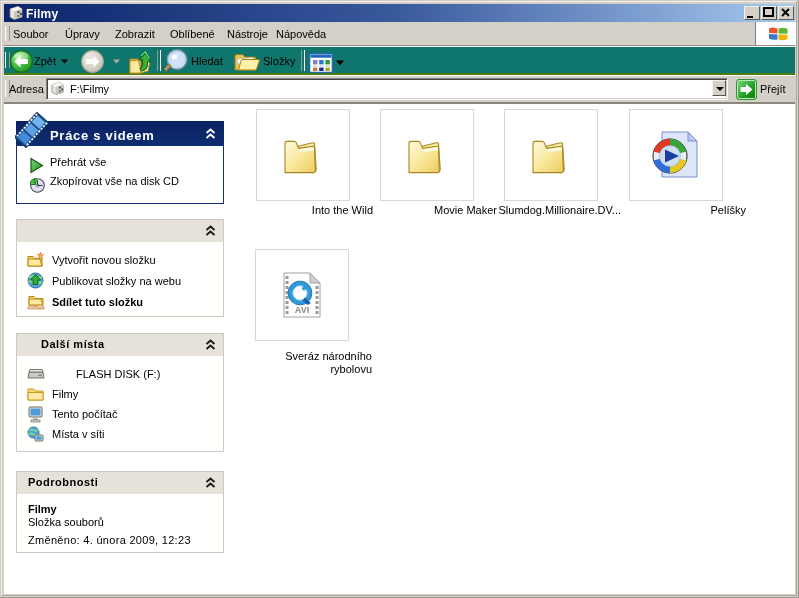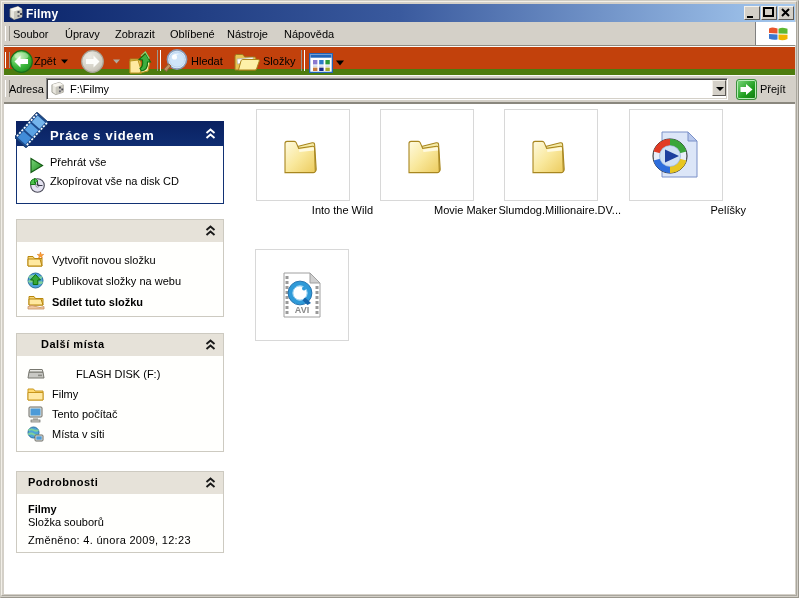--- a/index.html
+++ b/index.html
@@ -11,21 +11,21 @@
 
 #title{position:absolute;left:4px;top:4px;width:791px;height:18px;background:linear-gradient(to right,#0a246a,#3a5a9e 50%,#a6caf0);}
 #title .txt{position:absolute;left:22px;top:3px;color:#fff;font-weight:bold;font-size:12px;letter-spacing:0.2px;}
 .tbtn{position:absolute;top:6px;width:16px;height:14px;background:#d4d0c8;border:1px solid;border-color:#f4f1ea #5c5955 #5c5955 #f4f1ea;box-sizing:border-box;}
 .tbtn svg{position:absolute;left:0;top:0;}
 
 #menu{position:absolute;left:4px;top:22px;width:791px;height:24px;background:#d4d0c8;border-bottom:1px solid #8f8c83;box-sizing:border-box;}
 #menu .mi{position:absolute;top:6px;font-size:11px;color:#000;}
 #logo{position:absolute;left:751px;top:0px;width:40px;height:23px;background:#fff;border-left:1px solid #808080;}
 
-#tool{position:absolute;left:4px;top:46px;width:791px;height:29px;background:#c2410c;border-bottom:6px solid #4d7c0f;box-sizing:border-box;box-shadow:inset 0 1px 0 #fbfaf7;}
+#tool{position:absolute;left:4px;top:46px;width:791px;height:29px;background:#0f766e;border-bottom:2px solid #4d7c0f;box-sizing:border-box;box-shadow:inset 0 1px 0 #fbfaf7;}
 #tool .lbl{position:absolute;top:9px;font-size:11px;color:#000;}
 .vsep{position:absolute;top:3px;height:22px;width:2px;border-left:1px solid #9a978e;border-right:1px solid #fff;}
 .grip{position:absolute;left:1px;top:4px;height:16px;width:3px;border-left:1px solid #fff;border-right:1px solid #9a978e;}
 
 #addr{position:absolute;left:4px;top:75px;width:791px;height:27px;background:#d4d0c8;box-shadow:inset 0 1px 0 #fbfaf7;}
 #addr .lbl{position:absolute;left:5px;top:8px;font-size:11px;color:#000;}
 #combo{position:absolute;left:42px;top:3px;width:680px;height:20px;background:#fff;border:1px solid;border-color:#868686 #fdfdfd #fdfdfd #868686;box-shadow:inset 1px 1px 0 #404040, inset -1px -1px 0 #d4d0c8;}
 #combo .txt{position:absolute;left:23px;top:4px;font-size:11px;color:#000;}
 #cbtn{position:absolute;right:1px;top:1px;width:14px;height:16px;background:#d4d0c8;border:1px solid;border-color:#f4f1ea #5c5955 #5c5955 #f4f1ea;box-sizing:border-box;}
 #gobtn{position:absolute;left:732px;top:4px;width:21px;height:21px;border-radius:3px;background:linear-gradient(135deg,#7ed87e,#1f9e1f 60%,#0f7a0f);border:1px solid #3a8f3a;box-sizing:border-box;box-shadow:inset 0 0 0 1px #b9ecb9;}
@@ -84,21 +84,21 @@
         <path d="M3 2 L10 9 M10 2 L3 9" stroke="#000" stroke-width="2"></path>
       </svg>
     </div>
   <div id="menu">
     <div class="grip" style="top:4px;height:15px"></div>
     <span class="mi" style="left:9px">Soubor</span>
     <span class="mi" style="left:61px">Úpravy</span>
     <span class="mi" style="left:111px">Zobrazit</span>
     <span class="mi" style="left:166px">Oblíbené</span>
     <span class="mi" style="left:223px">Nástroje</span>
-    <span class="mi" style="left:280px">Nápověda</span>
+    <span class="mi" style="left:272px">Nápověda</span>
     <div id="logo">
       <svg class="abs" style="left:11px;top:2px" width="23" height="20" viewBox="0 0 23 20">
         <path d="M2 4.5 Q5 3 8.5 4 L10.5 4.5 L10.5 9.5 L2 9 Z" fill="#e8552c"></path>
         <path d="M11.5 4.7 Q15 3.2 18.5 4.2 L20.5 4.8 L20.5 9.8 L11.5 9.6 Z" fill="#5cb832"></path>
         <path d="M2 10 L10.5 10.5 L10.5 15.5 Q6.5 16.5 2 14.8 Z" fill="#3a78d0"></path>
         <path d="M11.5 10.6 L20.5 10.8 L20.5 15 Q16 17 11.5 15.6 Z" fill="#f0b400"></path>
       </svg>
     </div>
   </div>
   <div id="tool">
@@ -320,20 +320,21 @@
 
   <div class="cell" style="left:256px;top:109px"></div>
   <div class="cell" style="left:380px;top:109px"></div>
   <div class="cell" style="left:504px;top:109px"></div>
   <div class="cell" style="left:629px;top:109px"></div>
   <div class="cell" style="left:255px;top:249px"></div>
   <div class="clabel" style="left:233px;top:204px">Into the Wild</div>
   <div class="clabel" style="left:357px;top:204px">Movie Maker</div>
   <div class="clabel" style="left:481px;top:204px">Slumdog.Millionaire.DV...</div>
   <div class="clabel" style="left:606px;top:204px">Pelíšky</div>
+  <div class="clabel" style="left:232px;top:350px">Sveráz národního<br>rybolovu</div>
 
   <svg class="abs" style="left:283px;top:140px" width="36" height="34">
       <use href="#xpfolder"></use>
     </svg>
   <svg class="abs" style="left:407px;top:140px" width="36" height="34">
       <use href="#xpfolder"></use>
     </svg>
   <svg class="abs" style="left:531px;top:140px" width="36" height="34">
       <use href="#xpfolder"></use>
     </svg>

